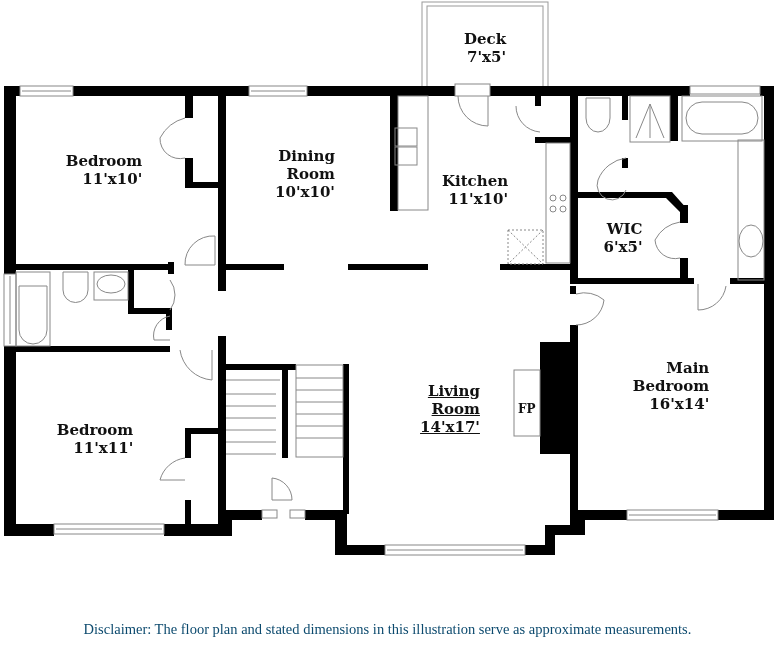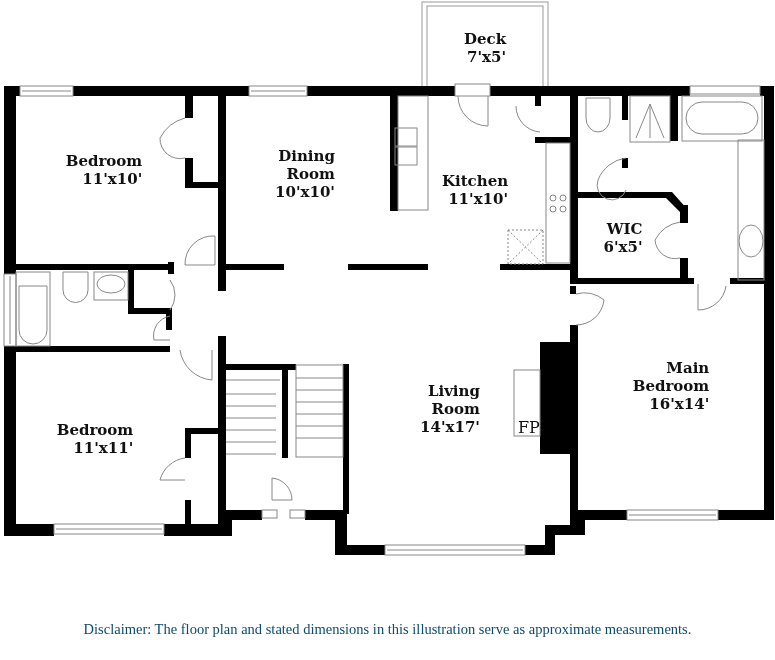--- a/index.html
+++ b/index.html
@@ -1,20 +1,20 @@
 <!DOCTYPE html>
 <html><head>
 <meta charset="utf-8">
 <style>
   html, body { margin: 0; padding: 0; background: #ffffff; }
   body { width: 775px; height: 660px; position: relative; overflow: hidden; font-family: "DejaVu Serif", "Liberation Serif", serif; }
   .plan { position: absolute; left: 0; top: 0; width: 775px; height: 610px; }
   .label { position: absolute; text-align: right; font-family: "DejaVu Serif", serif; font-weight: bold; color: #111; font-size: 15px; line-height: 18px; transform: translateX(-50%); white-space: nowrap; }
   .label span { display: block; }
-  .fp { position: absolute; font-family: "DejaVu Serif", serif; font-weight: normal; font-size: 16px; color: #111; margin-top: 16px; }
+  .fp { position: absolute; font-family: "DejaVu Serif", serif; font-weight: bold; font-size: 12px; color: #111; }
   .disclaimer { position: absolute; left: 0; top: 620px; width: 775px; text-align: center; font-family: "Liberation Serif", serif; font-size: 14.5px; line-height: 19px; color: #0c4a6e; }
   .disclaimer span { display: block; }
 </style>
 </head>
 <body>
 
 <div class="plan">
   <svg width="775" height="610" viewBox="0 0 775 610" xmlns="http://www.w3.org/2000/svg">
     <g fill="none" stroke="#999" stroke-width="1">
 
@@ -196,21 +196,21 @@
   <span>10'x10'</span>
 </div>
 <div class="label" style="left:475px; top:172px;">
   <span>Kitchen</span>
   <span>11'x10'</span>
 </div>
 <div class="label" style="left:623px; top:220px;">
   <span>WIC</span>
   <span>6'x5'</span>
 </div>
-<div class="label" style="left:450px; top:382px;">
+<div class="label" style="left:450px; top:382px;text-decoration:underline;">
   <span>Living</span>
   <span>Room</span>
   <span>14'x17'</span>
 </div>
 <div class="label" style="left:671px; top:359px;">
   <span>Main</span>
   <span>Bedroom</span>
   <span>16'x14'</span>
 </div>
 <div class="label" style="left:95px; top:421px;">

